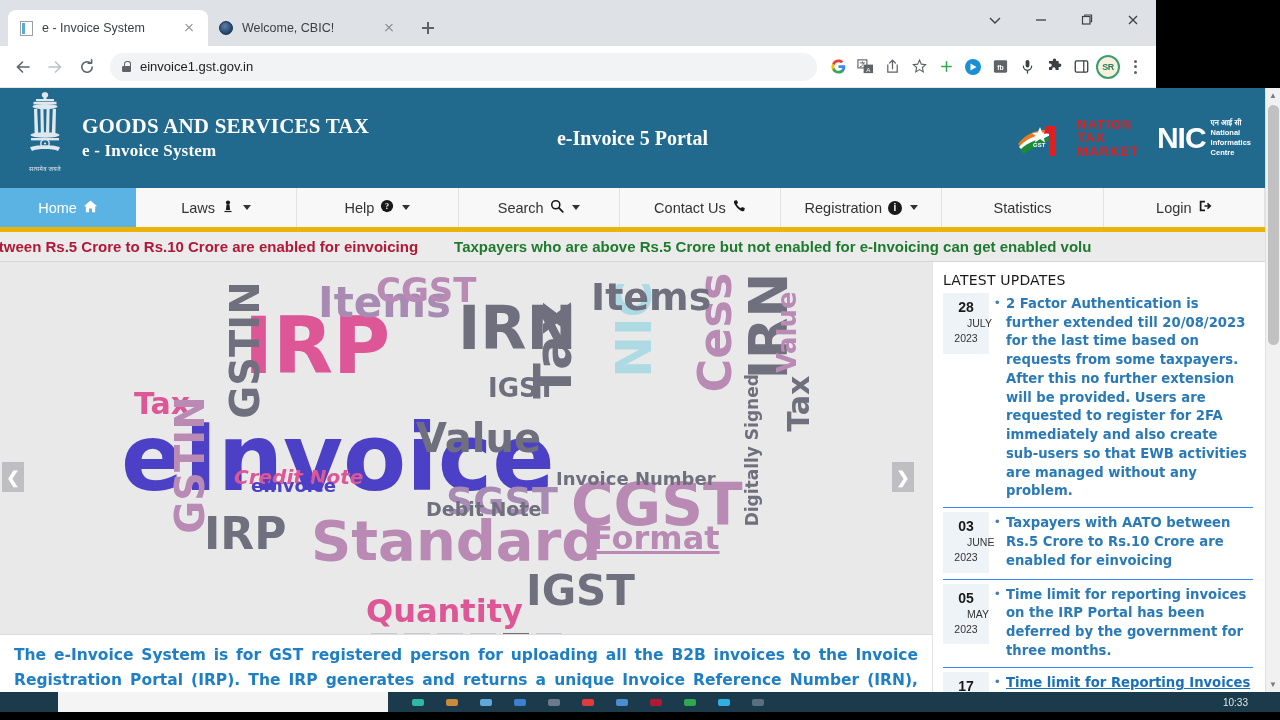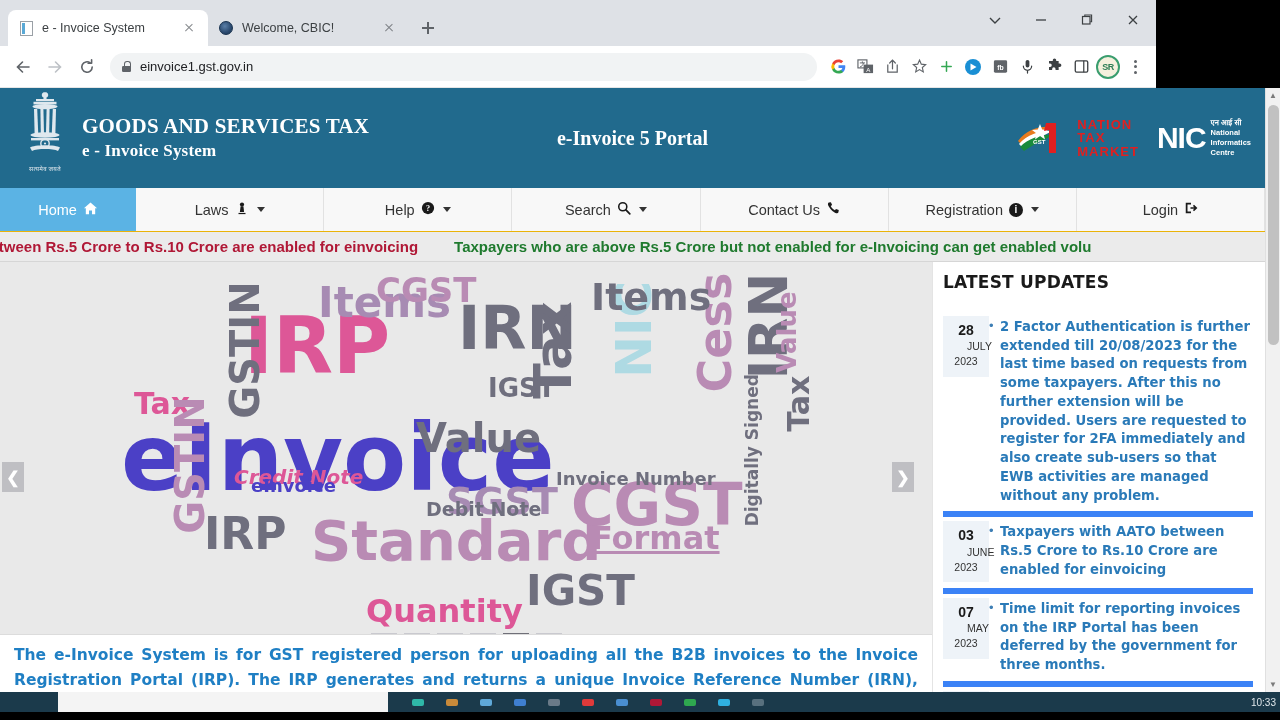--- a/index.html
+++ b/index.html
@@ -125,33 +125,33 @@
                 font-family: "Liberation Serif", serif; }
   .brand { margin-left: 6px; color: #ffffff; font-family: "Liberation Serif", serif; }
   .brand .l1 { font-size: 21px; font-weight: bold; letter-spacing: .2px; line-height: 1.25; }
   .brand .l2 { font-size: 17px; font-weight: bold; letter-spacing: .2px; line-height: 1.35; }
   .portal-title {
     position: absolute; left: 0; right: 0; text-align: center; color: #ffffff;
     font-family: "Liberation Serif", serif; font-size: 20px; font-weight: bold;
     pointer-events: none;
   }
   .logos { margin-left: auto; display: flex; align-items: center; gap: 18px; z-index: 2; }
-  .ntm { display: flex; align-items: center; gap: 3px; }
+  .ntm { display: flex; align-items: flex-end; gap: 3px; }
   .ntm-mark { width: 58px; height: 34px; position: relative; }
   .ntm-text { font-family: "Liberation Sans", sans-serif; font-weight: bold; line-height: 1.02;
               font-size: 13px; color: #e02020; letter-spacing: 1px; }
   .nic { display: flex; align-items: center; gap: 5px; }
   .nic-letters { font-size: 30px; font-weight: bold; color: #ffffff; letter-spacing: -1px;
                  font-family: "Liberation Sans", sans-serif; line-height: 1; }
   .nic-sub { font-size: 7.5px; color: #ffffff; line-height: 1.35; font-weight: bold; }
 
   
   .navbar {
     height: 44px; background: #f8f8f8; display: flex; align-items: stretch;
-    border-bottom: 1px solid #eab308;
+    border-bottom: 5px solid #eab308;
   }
   .nav-item {
     display: flex; align-items: center; justify-content: center; gap: 6px;
     padding: 0 20px; font-size: 14.5px; color: #333333;
     border-right: 1px solid #e2e2e2; white-space: nowrap;
   }
   .nav-item.home {
     background: #5bb3e4; color: #ffffff; min-width: 136px; border-right: none;
   }
   .nav-item.grow { flex: 1; }
@@ -211,25 +211,25 @@
     color: #1f7fc4; font-weight: bold; font-size: 15.5px; line-height: 1.62;
     text-align: justify; font-family: "DejaVu Sans", sans-serif;
   }
 
   
   .updates {
     width: 333px; background: #ffffff; border-left: 1px solid #e4e4e4;
     padding: 10px 12px 0 10px; overflow: hidden; position: relative;
   }
   .updates h2 {
-    font-size: 17px; color: #1a1a1a; letter-spacing: .2px; margin-bottom: 20px;
-    font-family: "DejaVu Sans", sans-serif; font-weight: bold;
+    font-size: 14px; color: #1a1a1a; letter-spacing: .2px; margin-bottom: 1px;
+    font-family: "DejaVu Sans", sans-serif; font-weight: normal;
   }
   .upd {
-    display: flex; padding: 4px 0 6px 0; border-bottom: 6px solid #3b82f6;
+    display: flex; gap: 6px; padding: 4px 0 6px 0; border-bottom: 1px solid #3b82f6;
   }
   .upd-date {
     width: 46px; flex: 0 0 46px; background: #eef3f8; text-align: center;
     padding: 5px 0 7px 0; height: fit-content;
   }
   .upd-date .d { font-size: 14px; font-weight: bold; color: #1a1a1a; line-height: 1.3; }
   .upd-date .m { font-size: 10.5px; color: #333; line-height: 1.45; padding-left: 24px; }
   .upd-date .y { font-size: 10.5px; color: #333; line-height: 1.45; }
   .upd-body { flex: 1; display: flex; gap: 5px; padding-top: 2px; }
   .upd-bullet { color: #3f7fb5; font-size: 13px; line-height: 1.25; flex: 0 0 6px; }
@@ -254,21 +254,21 @@
   }
 
   
   .taskbar {
     position: absolute; left: 0; top: 692px; width: 1280px; height: 20px;
     background: #1b3a4b; display: flex; align-items: center; overflow: hidden;
   }
   .tb-white { width: 330px; height: 20px; background: #f4f4f4; margin-left: 58px; }
   .tb-icons { display: flex; align-items: center; gap: 22px; margin-left: 24px; }
   .tb-dot { width: 12px; height: 7px; border-radius: 2px; display: block; }
-  .tb-clock { margin-left: auto; margin-right: 4px; color: #dfe6ea; font-size: 10px; }
+  .tb-clock { margin-left: auto; margin-right: 32px; color: #dfe6ea; font-size: 10px; }
   .blackbar {
     position: absolute; left: 0; top: 712px; width: 1280px; height: 8px; background: #000;
   }
 </style>
 </head>
 <body>
 
 <div class="browser">
 
   <div class="tabstrip">
@@ -528,20 +528,23 @@
               </svg>
           </span>
         </div>
 
         <div class="nav-item grow">
           <span>Registration</span>
           <span class="badge-circle">i</span>
           <span class="caret"></span>
         </div>
 
+        <div class="nav-item grow">
+          <span>Statistics</span>
+        </div>
 
         <div class="nav-item grow">
           <span>Login</span>
           <span>
             <svg width="14" height="14" viewBox="0 0 16 16">
                 <path d="M2 2 H8 V4 H4 V12 H8 V14 H2z" fill="#1a1a1a"></path>
                 <path d="M7.4 8 H13.4 M10.8 5 L14 8 L10.8 11" stroke="#1a1a1a" stroke-width="1.8" fill="none"></path>
               </svg>
           </span>
         </div>
@@ -626,21 +629,21 @@
                   <div class="m">JUNE</div>
                   <div class="y">2023</div>
                 </div>
                 <div class="upd-body">
                   <span class="upd-bullet">•</span>
                   <span class="upd-text">Taxpayers with AATO between Rs.5 Crore to Rs.10 Crore are enabled for einvoicing</span>
                 </div>
               </div>
               <div class="upd">
                 <div class="upd-date">
-                  <div class="d">07</div>
+                  <div class="d">05</div>
                   <div class="m">MAY</div>
                   <div class="y">2023</div>
                 </div>
                 <div class="upd-body">
                   <span class="upd-bullet">•</span>
                   <span class="upd-text">Time limit for reporting invoices on the IRP Portal has been deferred by the government for three months.</span>
                 </div>
               </div>
               <div class="upd">
                 <div class="upd-date">

